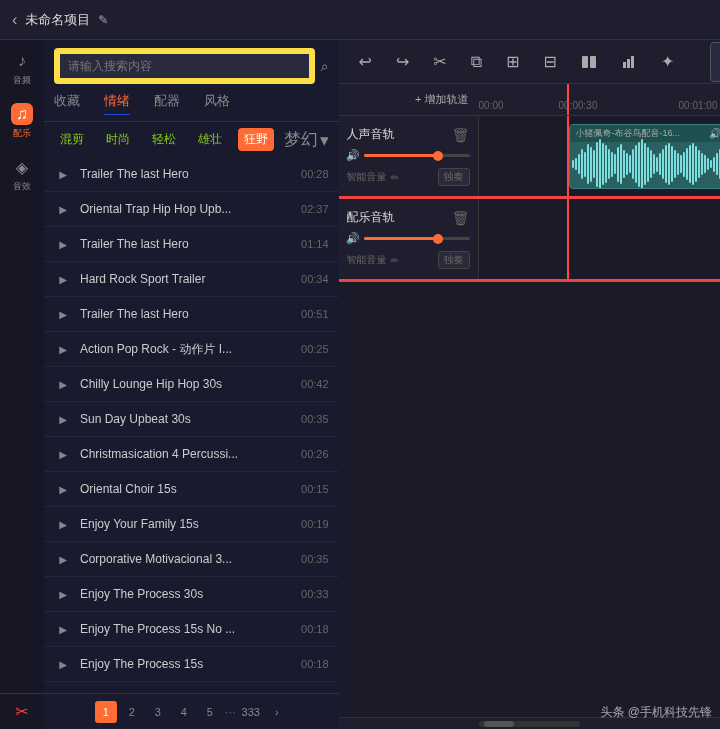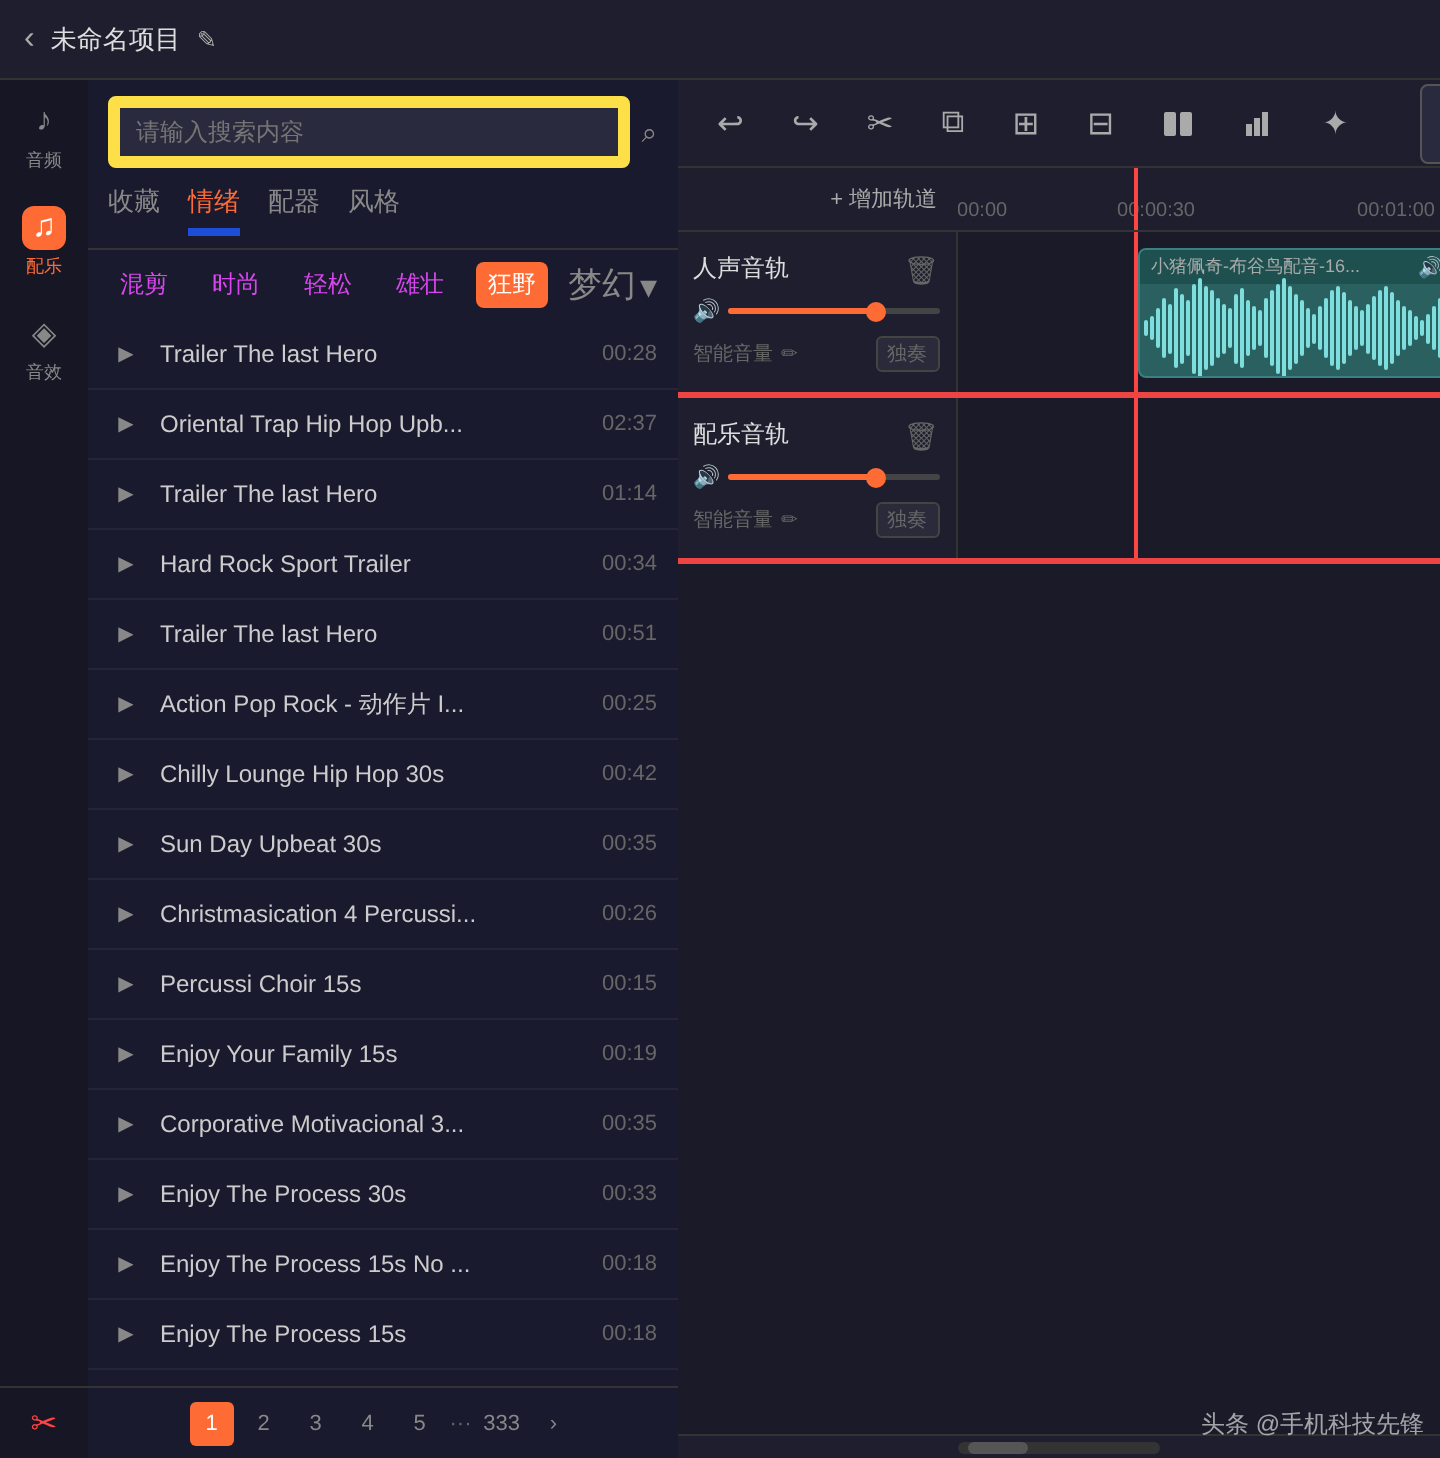--- a/index.html
+++ b/index.html
@@ -116,44 +116,44 @@
       background: transparent;
       border: none;
       color: #888;
       cursor: pointer;
       font-size: 14px;
     }
 
     .tabs-row {
       display: flex;
       padding: 0 10px;
-      gap: 14px;
+      gap: 24px;
       border-bottom: 1px solid #333;
       padding-bottom: 6px;
     }
     .tab-item {
       font-size: 13px;
       color: #888;
       cursor: pointer;
       padding-bottom: 4px;
     }
     .tab-item.active {
       color: #ff6b35;
-      border-bottom: 4px solid #1d4ed8;
+      border-bottom: 1px solid #1d4ed8;
     }
 
     .sub-tabs-row {
       display: flex;
       padding: 6px 10px;
       gap: 10px;
       align-items: center;
     }
     .sub-tab {
       font-size: 12px;
-      color: #d946ef;
+      color: #84cc16;
       cursor: pointer;
       padding: 3px 6px;
       border-radius: 4px;
     }
     .sub-tab.active {
       background: #ff6b35;
       color: white;
     }
     .sub-tab-more {
       font-size: 17px;
@@ -608,21 +608,21 @@
       <span class="music-name">Sun Day Upbeat 30s</span>
       <span class="music-duration">00:35</span>
     </div>
           <div class="music-item">
       <div class="play-btn">▶</div>
       <span class="music-name">Christmasication 4 Percussi...</span>
       <span class="music-duration">00:26</span>
     </div>
           <div class="music-item">
       <div class="play-btn">▶</div>
-      <span class="music-name">Percussi Choir 15s</span>
+      <span class="music-name">Oriental Choir 15s</span>
       <span class="music-duration">00:15</span>
     </div>
           <div class="music-item">
       <div class="play-btn">▶</div>
       <span class="music-name">Enjoy Your Family 15s</span>
       <span class="music-duration">00:19</span>
     </div>
           <div class="music-item">
       <div class="play-btn">▶</div>
       <span class="music-name">Corporative Motivacional 3...</span>

